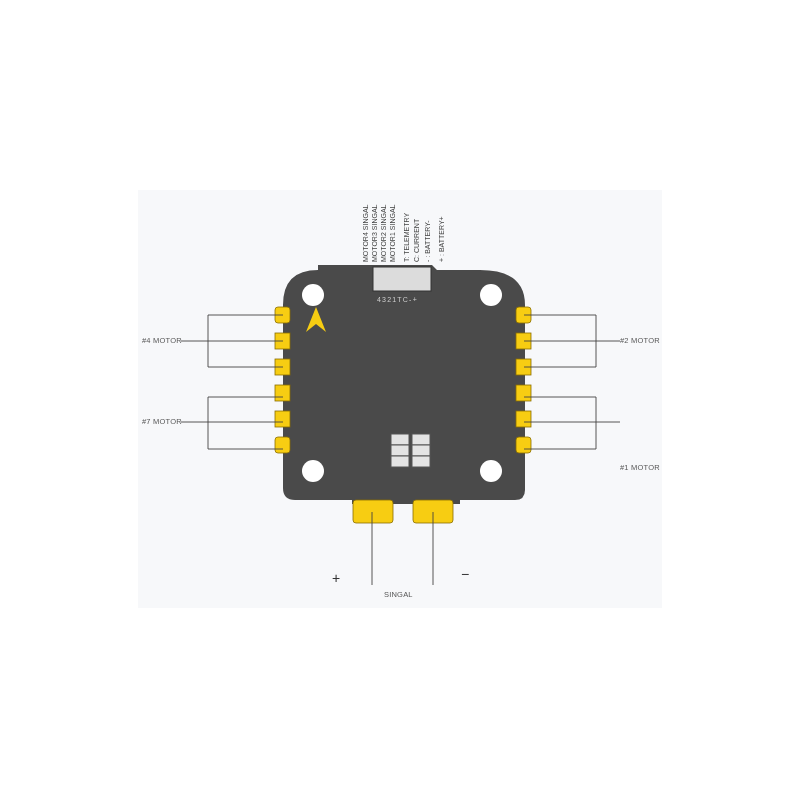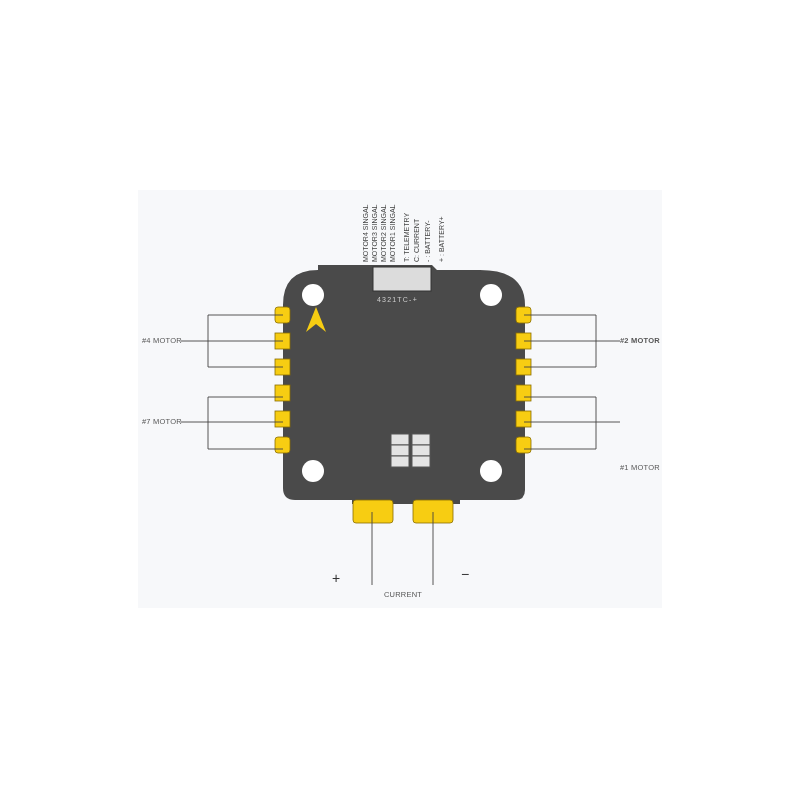--- a/index.html
+++ b/index.html
@@ -95,18 +95,18 @@
 <div class="vlbl" style="left:389px; top:262px;">MOTOR1 SINGAL</div>
 <div class="vlbl" style="left:403px; top:262px;">T: TELEMETRY</div>
 <div class="vlbl" style="left:413px; top:262px;">C: CURRENT</div>
 <div class="vlbl" style="left:424px; top:262px;">- : BATTERY-</div>
 <div class="vlbl" style="left:438px; top:262px;">+ : BATTERY+</div>
 
 <div class="silk" style="left:377px; top:296px;">4321TC-+</div>
 
 <div class="lbl" style="left:142px; top:336px;">#4 MOTOR</div>
 <div class="lbl" style="left:142px; top:417px;">#7 MOTOR</div>
-<div class="lbl" style="left:620px; top:336px;font-weight:bold;">#2 MOTOR</div>
+<div class="lbl" style="left:620px; top:336px;">#2 MOTOR</div>
 <div class="lbl" style="left:620px; top:417px;margin-top:46px;">#1 MOTOR</div>
 
 <div class="sign" style="left:332px; top:570px;">+</div>
 <div class="sign" style="left:461px; top:566px;">−</div>
-<div class="lbl" style="left:384px; top:590px;">CURRENT</div>
+<div class="lbl" style="left:384px; top:590px;">SINGAL</div>
 
 </body></html>

